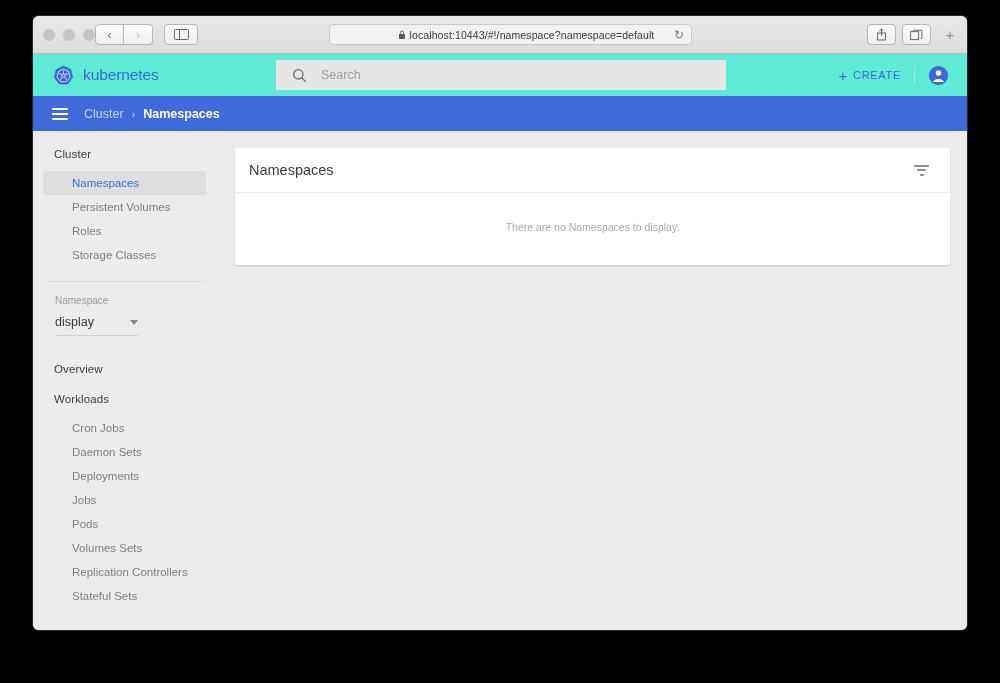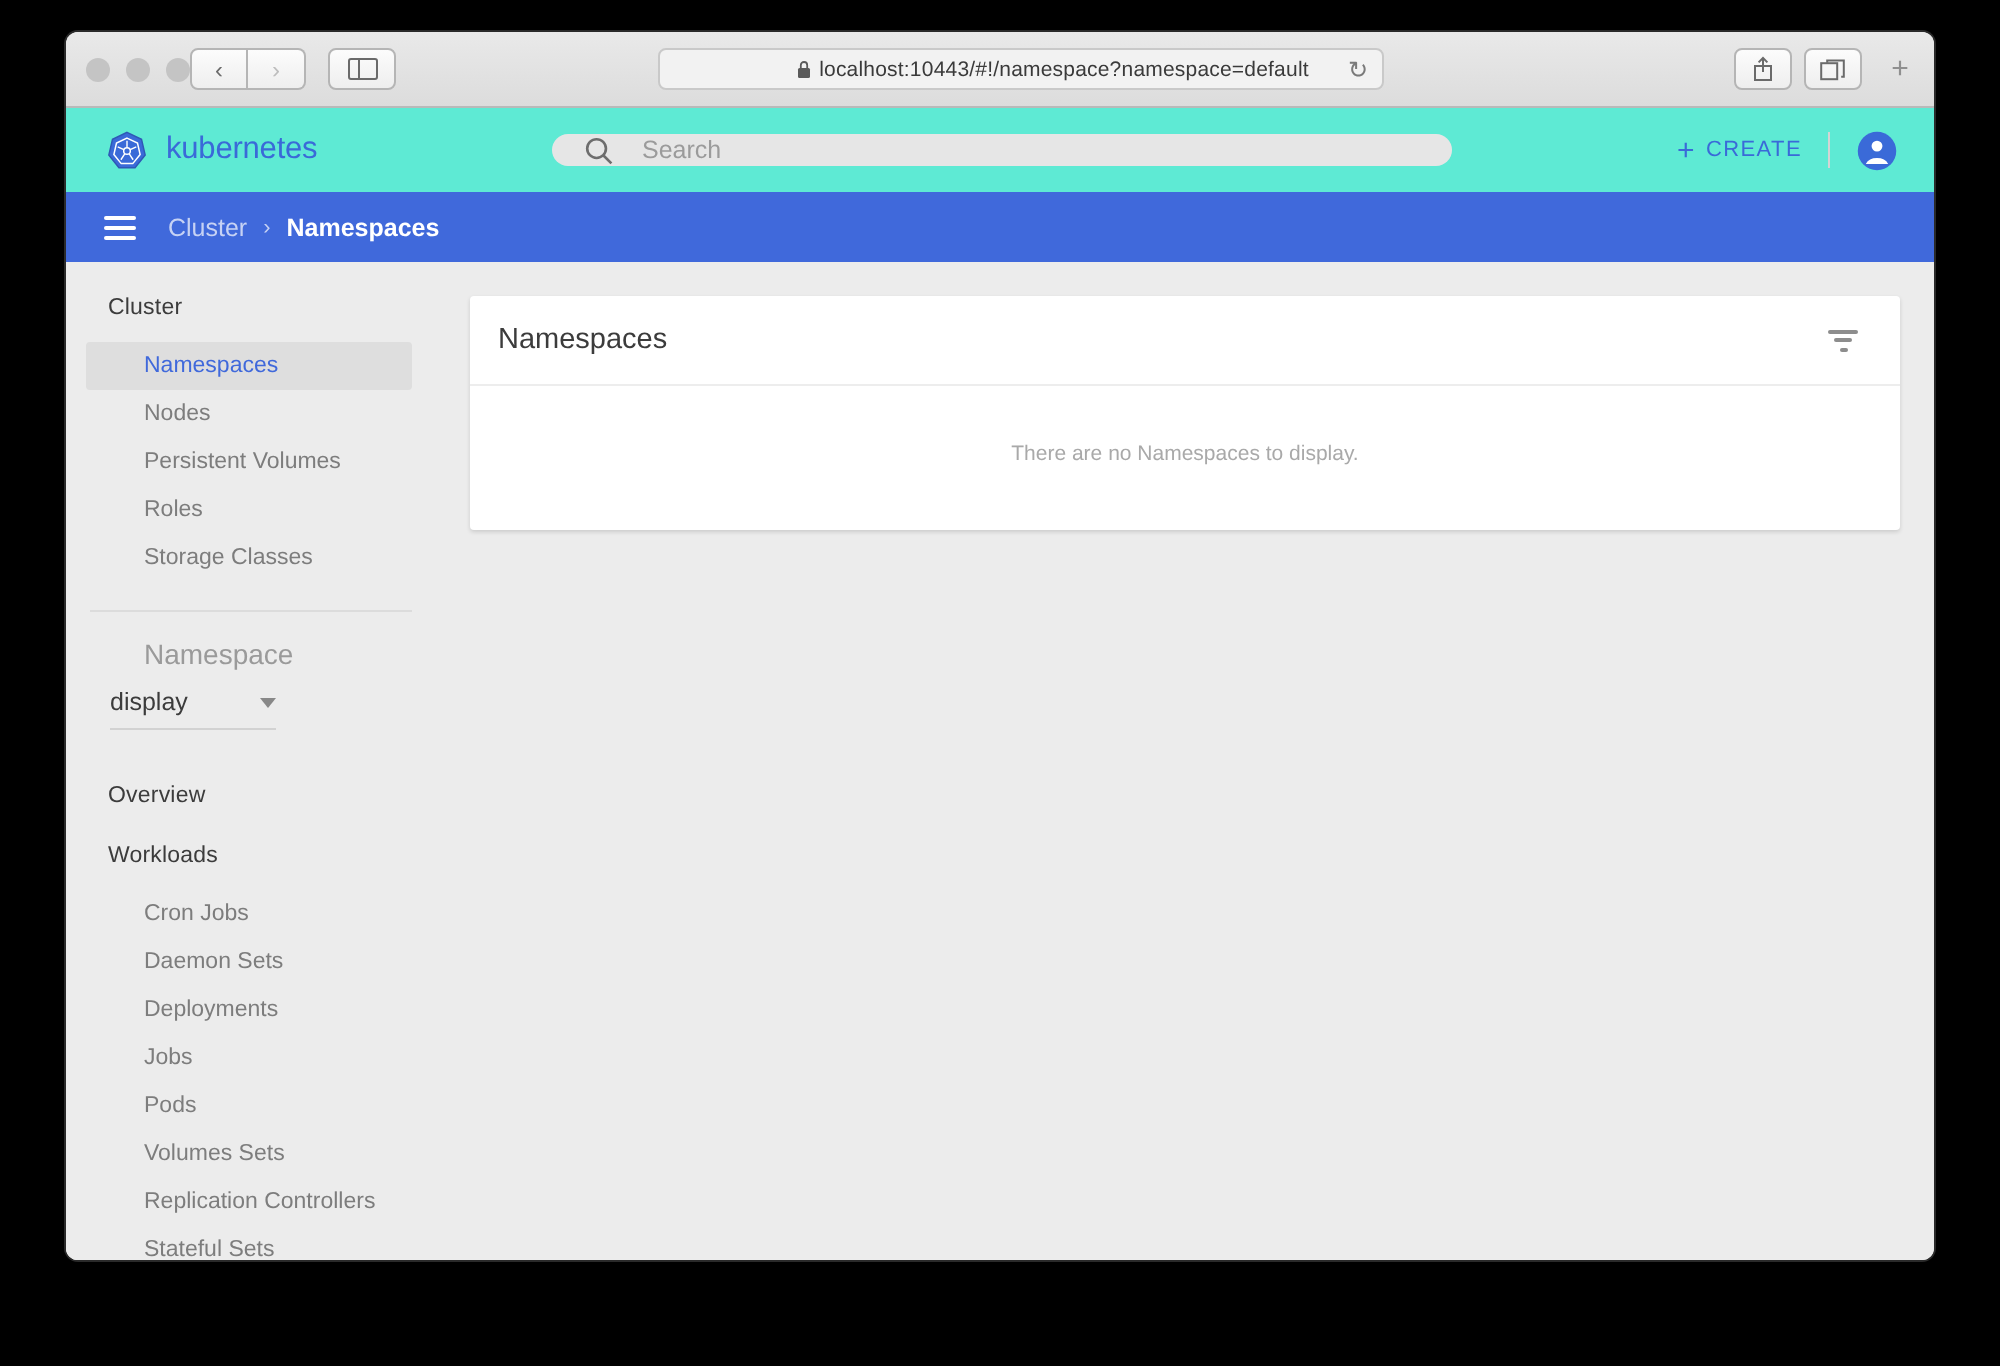--- a/index.html
+++ b/index.html
@@ -101,26 +101,25 @@
     display: flex;
     align-items: center;
     position: relative;
   }
   #brand { display: flex; align-items: center; gap: 9px; padding-left: 20px; width: 243px; }
   #brand-name { font-size: 15.5px; color: #3a6ad8; letter-spacing: -0.1px; }
 
   #search-box {
     flex: 0 0 auto;
     width: 450px;
-    height: 16px;
+    height: 30px;
     background: #e6e6e6;
     display: flex; align-items: center;
     gap: 14px;
     padding-left: 16px;
-    border-radius: 11px;
   }
   #search-input {
     border: none; background: transparent; outline: none;
     font-family: "Liberation Sans", sans-serif;
     font-size: 12.5px; color: #555; width: 380px;
   }
   #search-input::placeholder { color: #9b9b9b; }
 
   #header-actions {
     position: absolute; right: 18px;
@@ -169,21 +168,21 @@
     padding: 6px 0 6px 29px;
     margin: 0 12px 0 10px;
     border-radius: 2px;
     cursor: pointer;
     white-space: nowrap;
   }
   .nav-item.selected { background: #dedede; color: #4069db; }
   .nav-divider { height: 1px; background: #dcdcdc; margin: 14px 12px 0 12px; }
 
   #namespace-section { padding: 13px 0 6px 0; }
-  #namespace-label { font-size: 14px; color: #9a9a9a; padding-left: 39px; margin-bottom: 9px; }
+  #namespace-label { font-size: 10px; color: #9a9a9a; padding-left: 22px; margin-bottom: 9px; }
   #namespace-select {
     margin-left: 22px; width: 83px;
     border-bottom: 1px solid #d2d2d2;
     padding-bottom: 6px;
     display: flex; align-items: center; justify-content: space-between;
     cursor: pointer;
   }
   #namespace-value { font-size: 12.5px; color: #3c3c3c; }
   .caret { width:0; height:0; border-left:4.5px solid transparent; border-right:4.5px solid transparent; border-top:5px solid #888; }
 
@@ -311,21 +310,20 @@
       <span id="breadcrumb-current">Namespaces</span>
     </div>
   </div>
 
   <div id="app-body">
 
     <div id="sidebar">
       <div class="nav-section-title">Cluster</div>
 
       <div class="nav-item selected">Namespaces</div>
-      <div class="nav-item">Nodes</div>
       <div class="nav-item">Persistent Volumes</div>
       <div class="nav-item">Roles</div>
       <div class="nav-item">Storage Classes</div>
 
       <div class="nav-divider"></div>
 
       <div id="namespace-section">
         <div id="namespace-label">Namespace</div>
         <div id="namespace-select">
           <span id="namespace-value">display</span>

